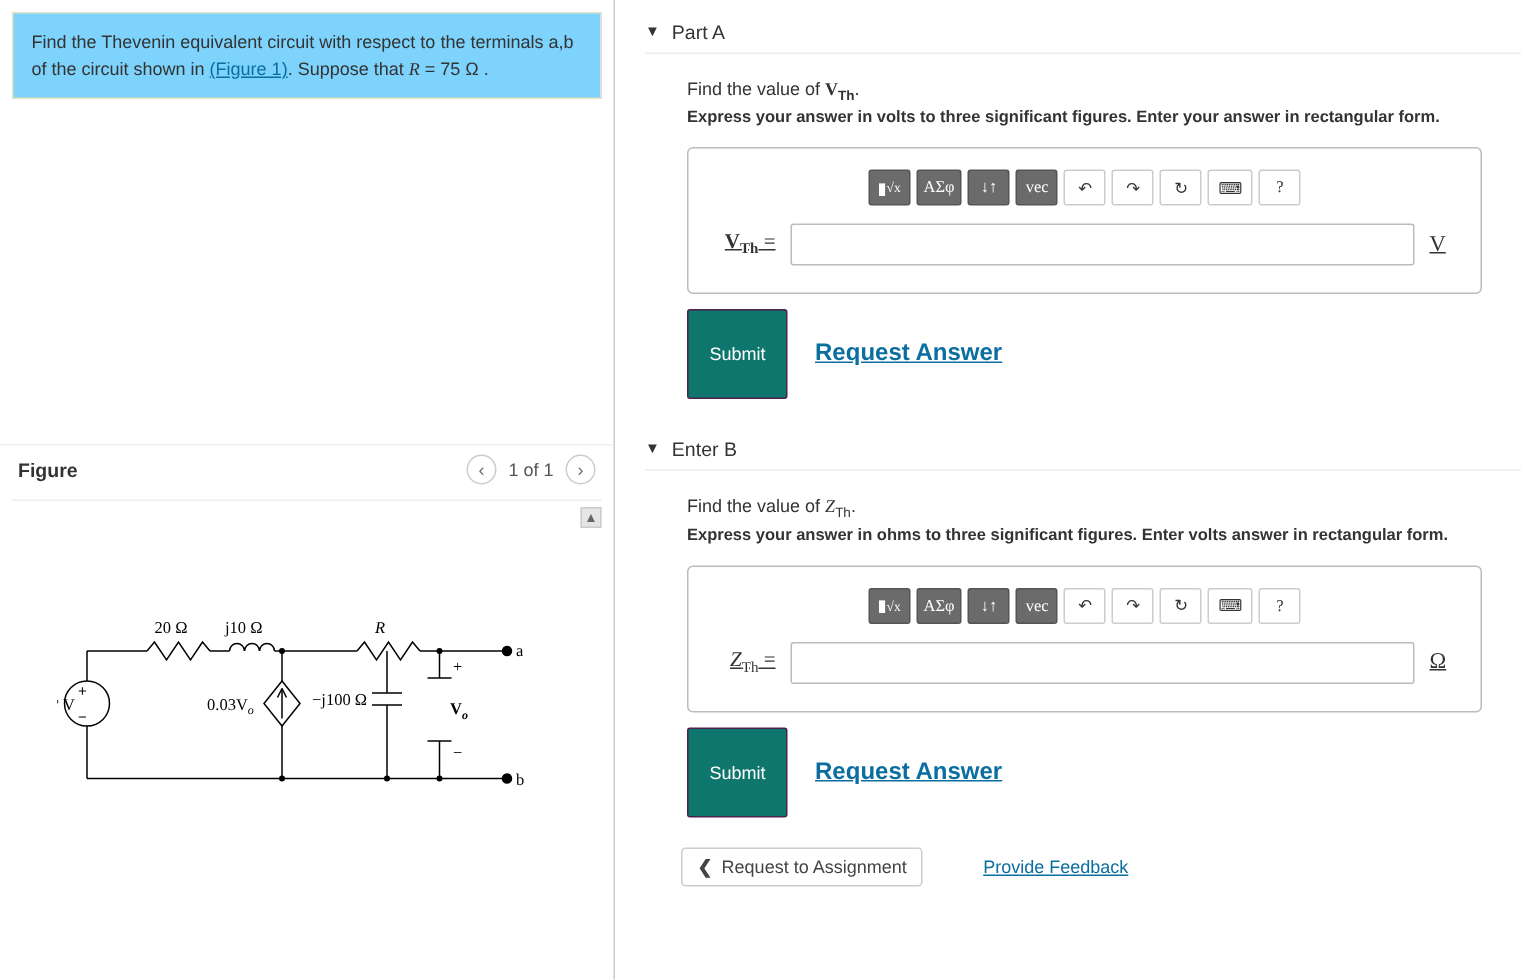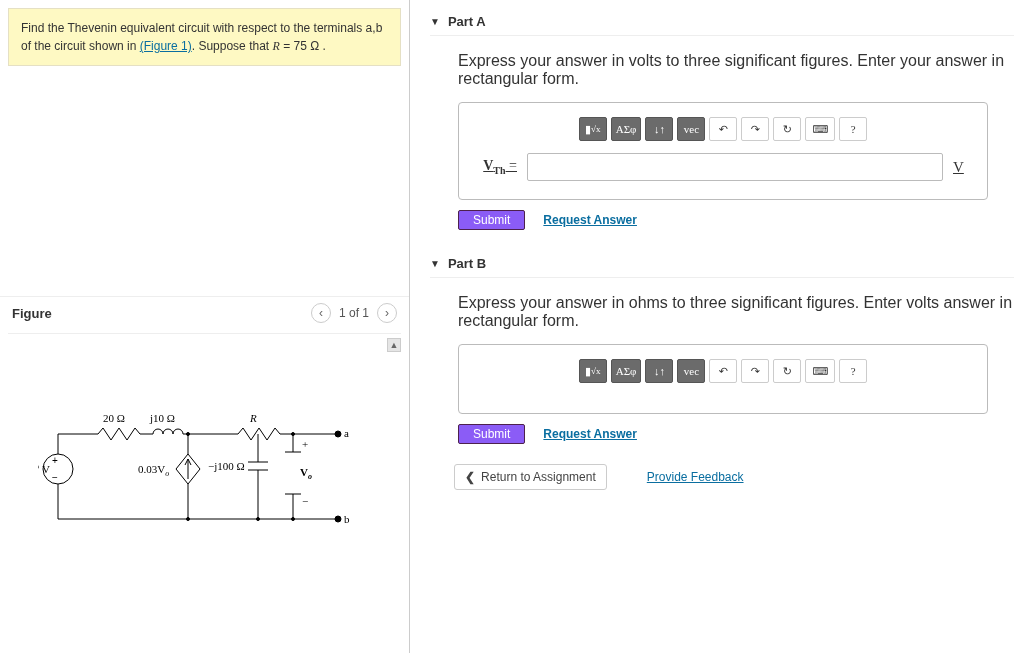--- a/index.html
+++ b/index.html
@@ -13,21 +13,21 @@
     position: relative;
   }
   .left-pane {
     position: absolute;
     left: 0; top: 0;
     width: 410px;
     height: 653px;
     border-right: 1px solid #ccc;
   }
   .problem-statement {
-    background: #fef9c3;
+    background: #7dd3fc;
     border: 1px solid #e5e0c4;
     margin: 8px;
     padding: 10px 12px;
     font-size: 12px;
     line-height: 1.5;
     color: #333;
   }
   .problem-statement .link { color: #0a6ea0; text-decoration: underline; cursor: pointer; }
   .problem-statement .var { font-style: italic; font-family: "Times New Roman", serif; }
   .figure-header {
@@ -83,26 +83,26 @@
     margin-bottom: 20px;
   }
   .part-header {
     display: flex; align-items: center; gap: 8px;
     padding: 6px 0;
     border-bottom: 1px solid #eee;
     cursor: pointer;
     margin-bottom: 16px;
   }
   .part-header .tri { color: #333; font-size: 10px; }
-  .part-header .title { font-weight: bold; font-size: 13px; }
+  .part-header .title { font-weight: normal; font-size: 13px; }
   .part-body { padding-left: 28px; }
   .prompt { margin-bottom: 4px; font-size: 12px; }
   .prompt .sym { font-family: "Times New Roman", serif; }
   .prompt .sub { font-size: 9px; vertical-align: sub; }
-  .instruct { font-weight: normal; font-size: 16px; margin-bottom: 14px; }
+  .instruct { font-weight: bold; font-size: 11px; margin-bottom: 14px; }
   .answer-box {
     border: 1px solid #bbb;
     border-radius: 4px;
     background: #fff;
     padding: 14px 14px 18px 14px;
     margin-bottom: 10px;
     width: 530px;
   }
   .toolbar {
     display: flex; gap: 4px;
@@ -147,33 +147,33 @@
     padding: 0 6px;
     font-size: 13px;
   }
   .answer-unit {
     font-family: "Times New Roman", serif;
     font-size: 15px;
     width: 20px;
   }
   .actions { display: flex; align-items: center; gap: 18px; margin-top: 4px; margin-bottom:4px;}
   .submit-btn {
-    background: #8b5cf6;
+    background: #0f766e;
     color: #fff;
     border: 1px solid #4d214d;
-    padding: 2px 14px;
+    padding: 22px 14px;
     font-size: 12px;
     border-radius: 2px;
     cursor: pointer;
   }
   .req-answer {
     color: #0a6ea0;
     text-decoration: underline;
     cursor: pointer;
-    font-size: 12px;
+    font-size: 16px;
     font-weight: bold;
   }
   .footer {
     display: flex; align-items: center; gap: 40px;
     margin-top: 18px;
     margin-left: 24px;
   }
   .return-btn {
     background: #fff;
     border: 1px solid #ccc;
@@ -272,20 +272,23 @@
 </div>
 
 <div class="right-pane">
 
   <div class="part">
     <div class="part-header">
       <span class="tri">▼</span>
       <span class="title">Part A</span>
     </div>
     <div class="part-body">
+      <div class="prompt">
+        <span>Find the value of </span><span class="sym bold-sym">V</span><span class="sub bold-sym">Th</span><span>.</span>
+      </div>
       <div class="instruct">Express your answer in volts to three significant figures. Enter your answer in rectangular form.</div>
 
       <div class="answer-box">
         <div class="toolbar">
           <div class="tool">▮<span style="font-size:9px">√x</span></div>
           <div class="tool">ΑΣφ</div>
           <div class="tool">↓↑</div>
           <div class="tool">vec</div>
           <div class="tool light">↶</div>
           <div class="tool light">↷</div>
@@ -305,47 +308,57 @@
       <div class="actions">
         <button class="submit-btn">Submit</button>
         <span class="req-answer">Request Answer</span>
       </div>
     </div>
   </div>
 
   <div class="part">
     <div class="part-header">
       <span class="tri">▼</span>
-      <span class="title">Part B</span>
+      <span class="title">Enter B</span>
     </div>
     <div class="part-body">
+      <div class="prompt">
+        <span>Find the value of </span><span class="sym ital">Z</span><span class="sub">Th</span><span>.</span>
+      </div>
       <div class="instruct">Express your answer in ohms to three significant figures. Enter volts answer in rectangular form.</div>
 
       <div class="answer-box">
         <div class="toolbar">
           <div class="tool">▮<span style="font-size:9px">√x</span></div>
           <div class="tool">ΑΣφ</div>
           <div class="tool">↓↑</div>
           <div class="tool">vec</div>
           <div class="tool light">↶</div>
           <div class="tool light">↷</div>
           <div class="tool light">↻</div>
           <div class="tool light kbd">⌨</div>
           <div class="tool light">?</div>
         </div>
+        <div class="answer-row">
+          <div class="answer-label">
+            <span class="ital">Z</span><span class="sub">Th</span><span> =</span>
+          </div>
+          <input class="answer-input" type="text" style="">
+          <div class="answer-unit">Ω</div>
+        </div>
       </div>
 
       <div class="actions">
         <button class="submit-btn">Submit</button>
         <span class="req-answer">Request Answer</span>
       </div>
     </div>
   </div>
 
   <div class="footer">
     <button class="return-btn">
       <span style="font-weight:bold">❮</span>
-      <span>Return to Assignment</span>
+      <span>Request to Assignment</span>
     </button>
     <span class="feedback-link">Provide Feedback</span>
   </div>
 
 </div>
 
 </body></html>

